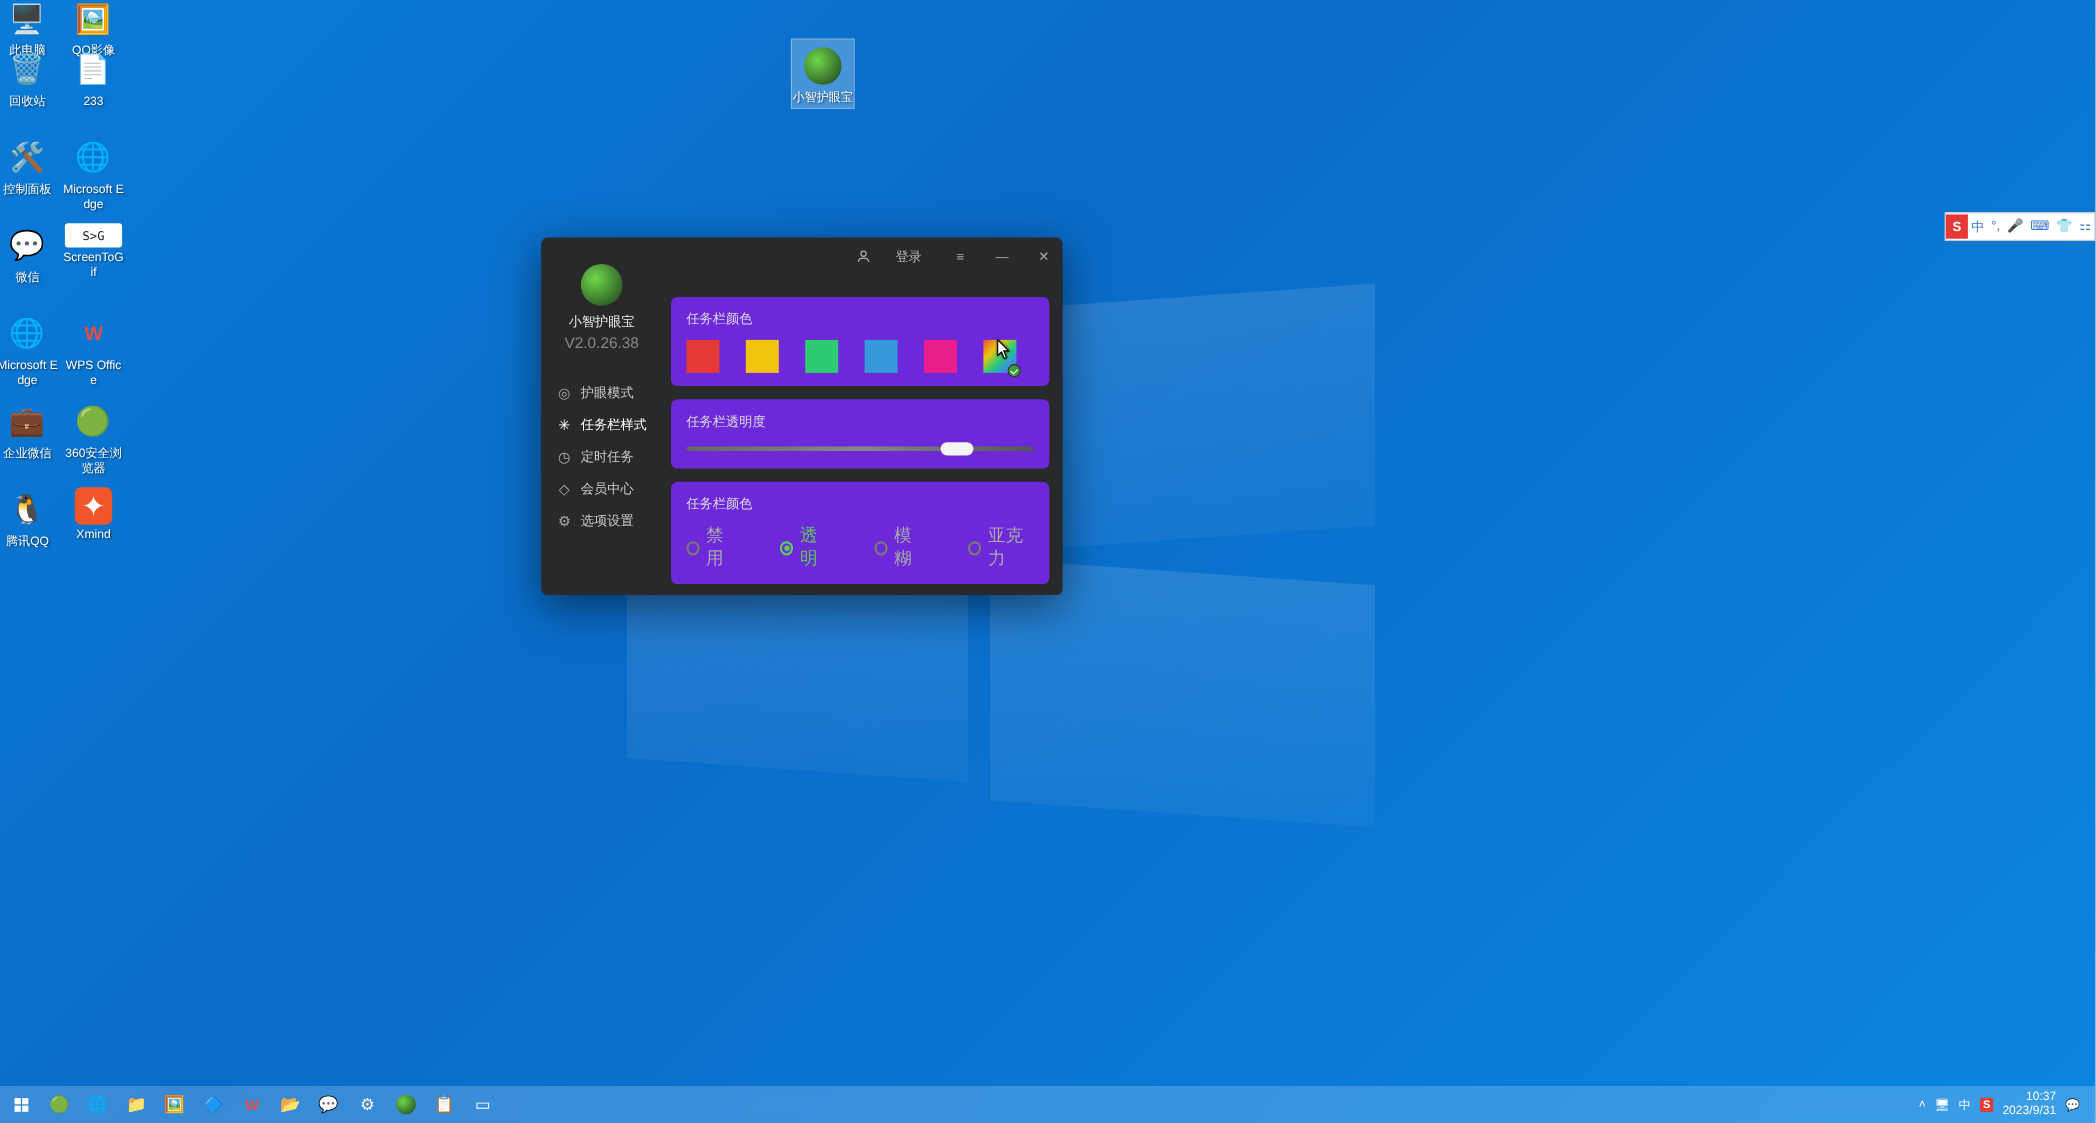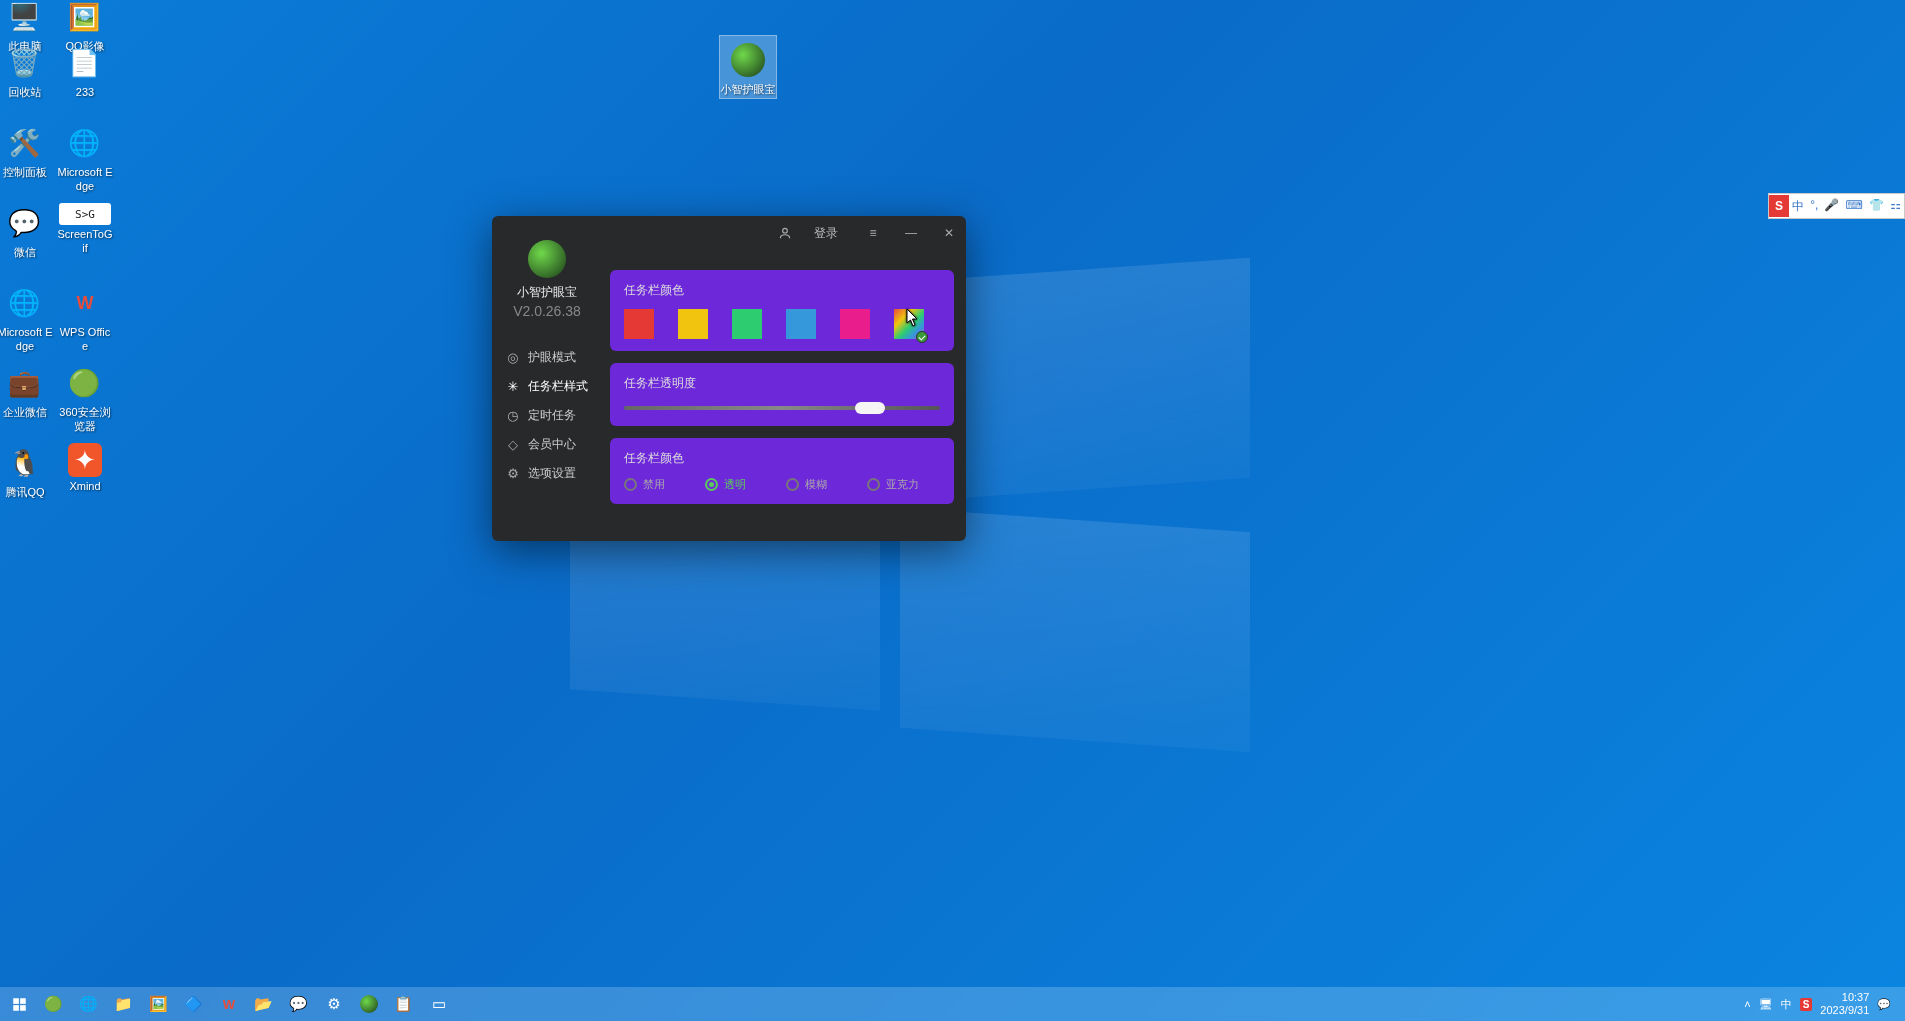--- a/index.html
+++ b/index.html
@@ -23,21 +23,21 @@
 .panels{position:absolute;top:54px;left:118px;right:12px}
 .panel{background:#6d28d9;border-radius:6px;padding:12px 14px;margin-bottom:12px}
 .panel .pt{font-size:12px;color:#ddd;margin-bottom:10px}
 .swatches{display:flex;gap:24px}
 .sw{width:30px;height:30px;cursor:pointer;position:relative}
 .sw.sel6{background:linear-gradient(135deg,#e74c3c 0%,#f1c40f 30%,#2ecc71 55%,#3498db 75%,#9b59b6 100%)}
 .slider{position:relative;height:12px}
 .slider .track{position:absolute;top:4px;left:0;right:0;height:4px;border-radius:2px;background:linear-gradient(90deg,#666 0%,#888 50%,#555 100%)}
 .slider .thumb{position:absolute;top:0;width:30px;height:12px;border-radius:6px;background:#f5f5f5;cursor:grab}
 .radios{display:flex;gap:40px}
-.radio{display:flex;align-items:center;gap:6px;cursor:pointer;font-size:11px;color:#aaa}
+.radio{display:flex;align-items:center;gap:6px;cursor:pointer;font-size:16px;color:#aaa}
 .radio .rc{width:13px;height:13px;border-radius:50%;border:2px solid #777;position:relative;box-sizing:border-box}
 .radio.on{color:#5cc95c}
 .radio.on .rc{border-color:#5cc95c}
 .radio.on .rc:after{content:"";position:absolute;top:2px;left:2px;width:5px;height:5px;border-radius:50%;background:#5cc95c}
 .ime{position:absolute;top:193px;right:0;width:135px;height:24px;background:#fff;border:1px solid #c8c8c8;display:flex;align-items:center;font-size:12px}
 .ime .sogou{width:20px;height:22px;background:#e53935;color:#fff;display:flex;align-items:center;justify-content:center;font-weight:bold}
 .ime .seg{flex:1;display:flex;justify-content:space-around;color:#3b78c9;font-size:12px}
 .taskbar{position:absolute;bottom:0;left:0;right:0;height:34px;background:rgba(200,230,255,.25);backdrop-filter:blur(2px);display:flex;align-items:center}
 .tb-left{display:flex;align-items:center;gap:3px;padding-left:3px}
 .tb-btn{width:32px;height:30px;display:flex;align-items:center;justify-content:center;color:#fff;font-size:15px;cursor:pointer}

